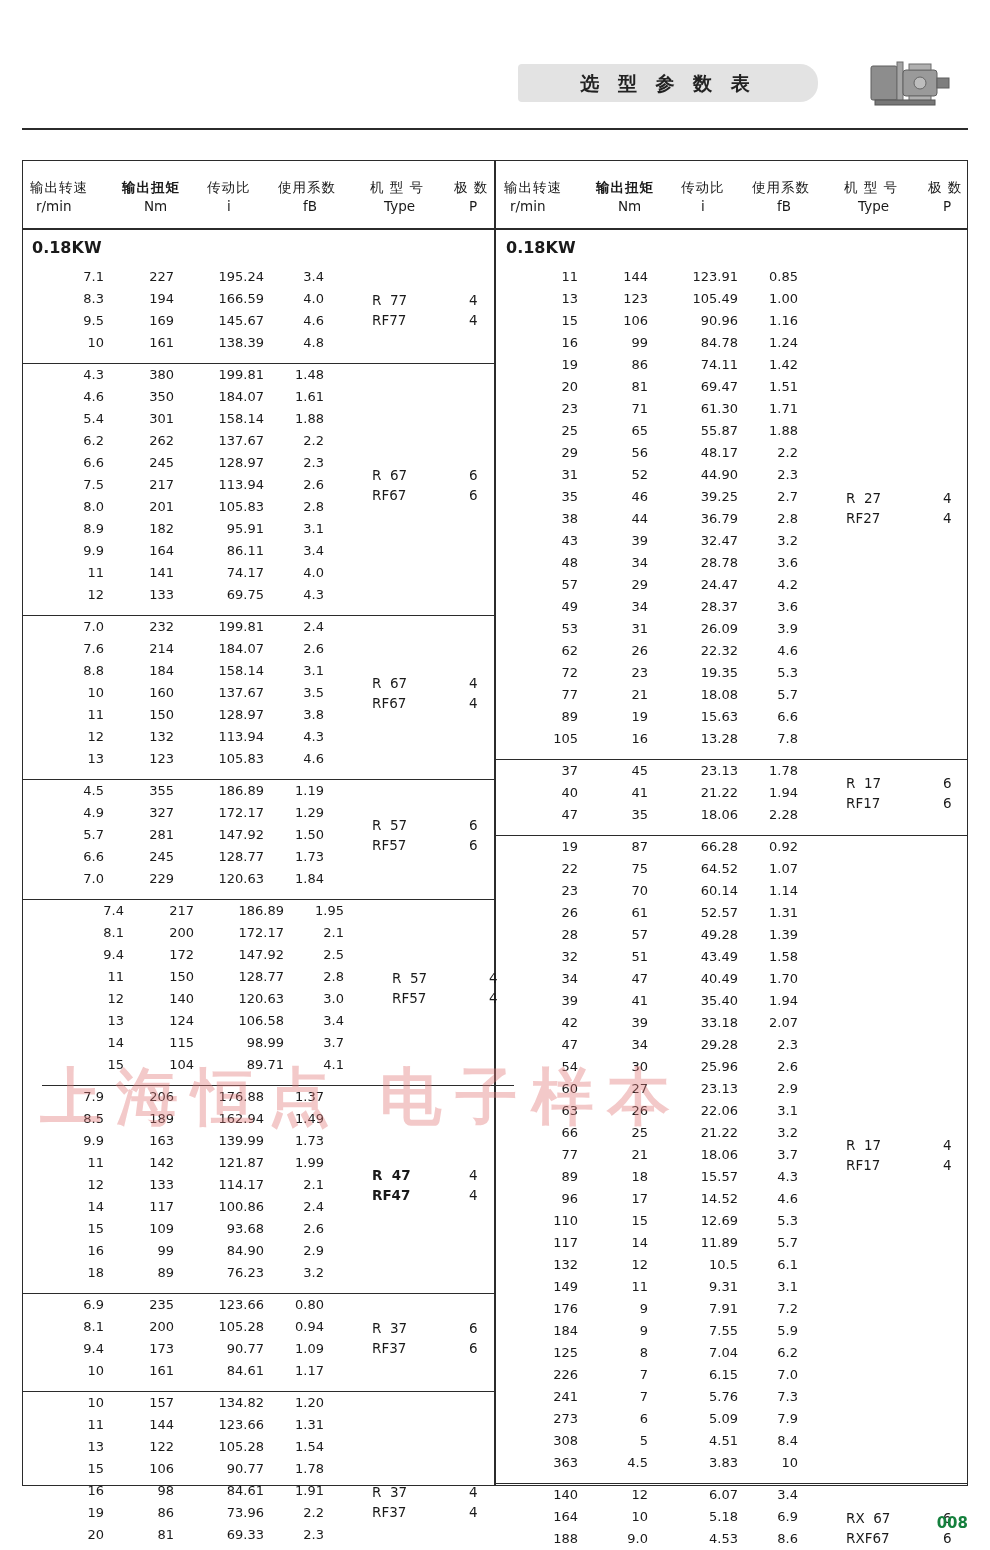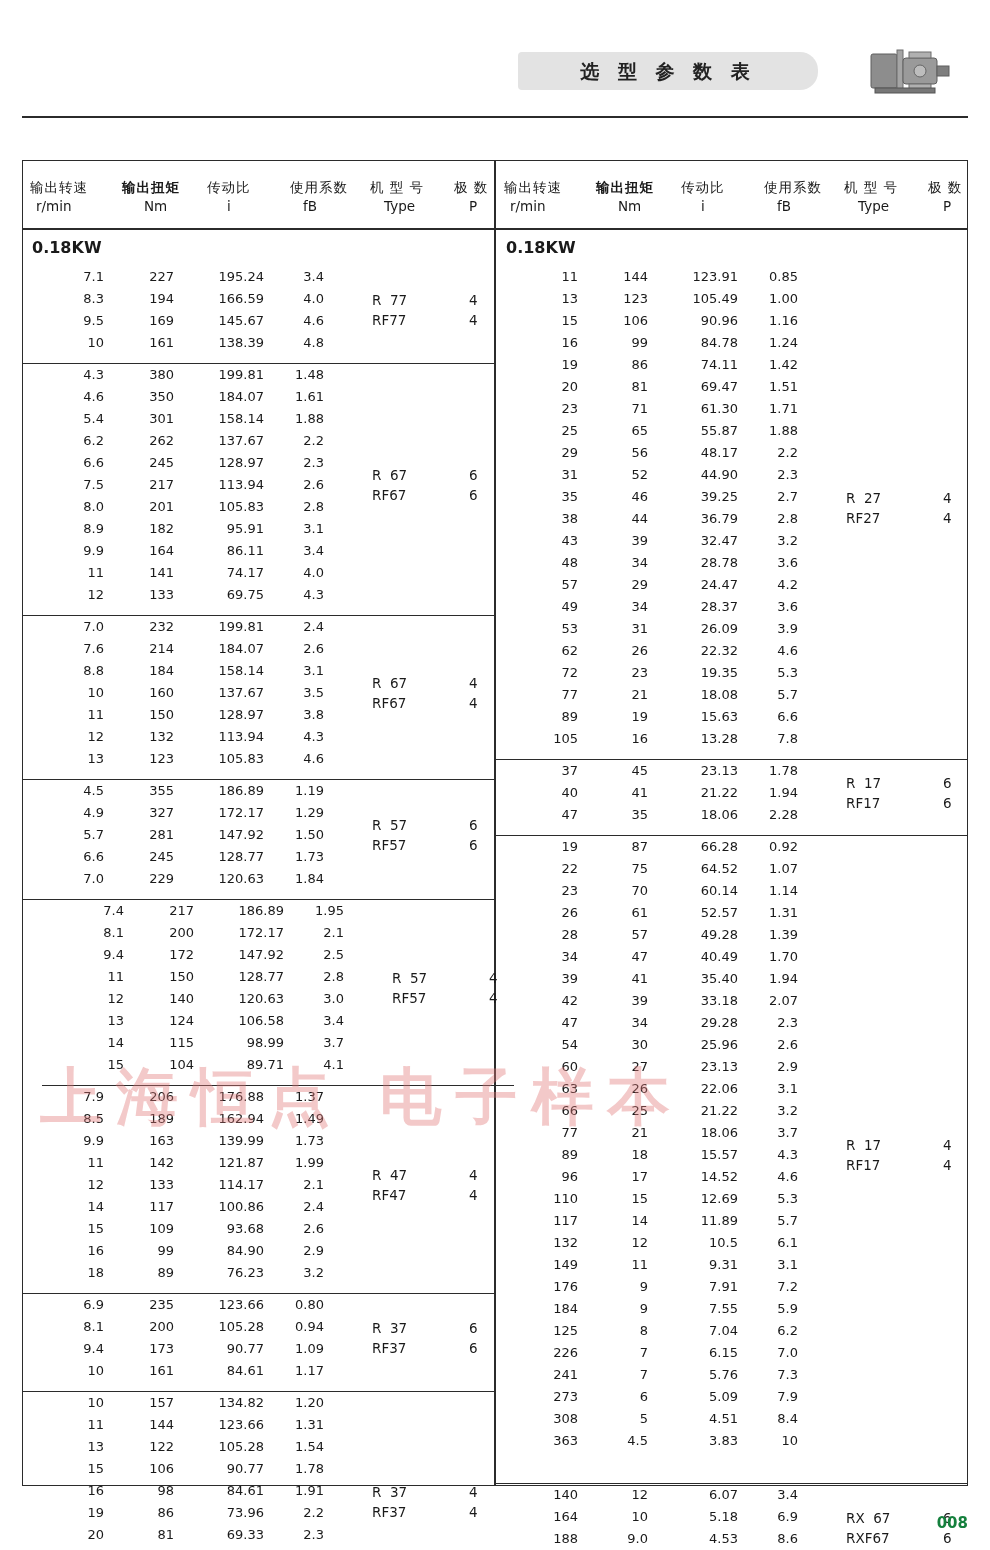--- a/index.html
+++ b/index.html
@@ -12,21 +12,21 @@
     height: 1550px;
     position: relative;
     font-family: "Liberation Sans", sans-serif;
     color: #1a1a1a;
     overflow: hidden;
   }
 
   
   .header {
     position: absolute;
-    top: 44px;
+    top: 56px;
     left: 0;
     width: 990px;
     height: 72px;
   }
   .header-banner {
     position: absolute;
     left: 518px;
     top: 8px;
     width: 300px;
     height: 38px;
@@ -108,21 +108,21 @@
     left: 0;
     width: 472px;
     height: 1.5px;
     background: #2b2b2b;
   }
 
   
   .h-c1 { left: 8px; }
   .h-c2 { left: 100px; font-weight: bold; }
   .h-c3 { left: 185px; }
-  .h-c4 { left: 268px; text-align: center; }
+  .h-c4 { left: 256px; text-align: center; }
   .h-c5 { left: 348px; }
   .h-c6 { left: 432px; }
 
   .e-c1 { left: 14px; }
   .e-c2 { left: 122px; }
   .e-c3 { left: 205px; }
   .e-c4 { left: 281px; }
   .e-c5 { left: 362px; }
   .e-c6 { left: 447px; }
 
@@ -540,21 +540,21 @@
         <span class="c2">99</span>
         <span class="c3">84.90</span>
         <span class="c4">2.9</span>
       </div>
       <div class="row">
         <span class="c1">18</span>
         <span class="c2">89</span>
         <span class="c3">76.23</span>
         <span class="c4">3.2</span>
       </div>
-      <div class="type-block t" style="top: 79px;">R  47
+      <div class="type-block t" style="top: 79px; font-weight: bold;">R  47
 RF47</div>
       <div class="pole-block" style="top: 79px;">4
 4</div>
       <div class="sep"></div>
     </div>
     <div class="group" style="top: 1134px; height: 98px;">
       <div class="row">
         <span class="c1">6.9</span>
         <span class="c2">235</span>
         <span class="c3">123.66</span>
@@ -845,20 +845,26 @@
         <span class="c3">52.57</span>
         <span class="c4">1.31</span>
       </div>
       <div class="row">
         <span class="c1">28</span>
         <span class="c2">57</span>
         <span class="c3">49.28</span>
         <span class="c4">1.39</span>
       </div>
       <div class="row">
+        <span class="c1">32</span>
+        <span class="c2">51</span>
+        <span class="c3">43.49</span>
+        <span class="c4">1.58</span>
+      </div>
+      <div class="row">
         <span class="c1">34</span>
         <span class="c2">47</span>
         <span class="c3">40.49</span>
         <span class="c4">1.70</span>
       </div>
       <div class="row">
         <span class="c1">39</span>
         <span class="c2">41</span>
         <span class="c3">35.40</span>
         <span class="c4">1.94</span>

